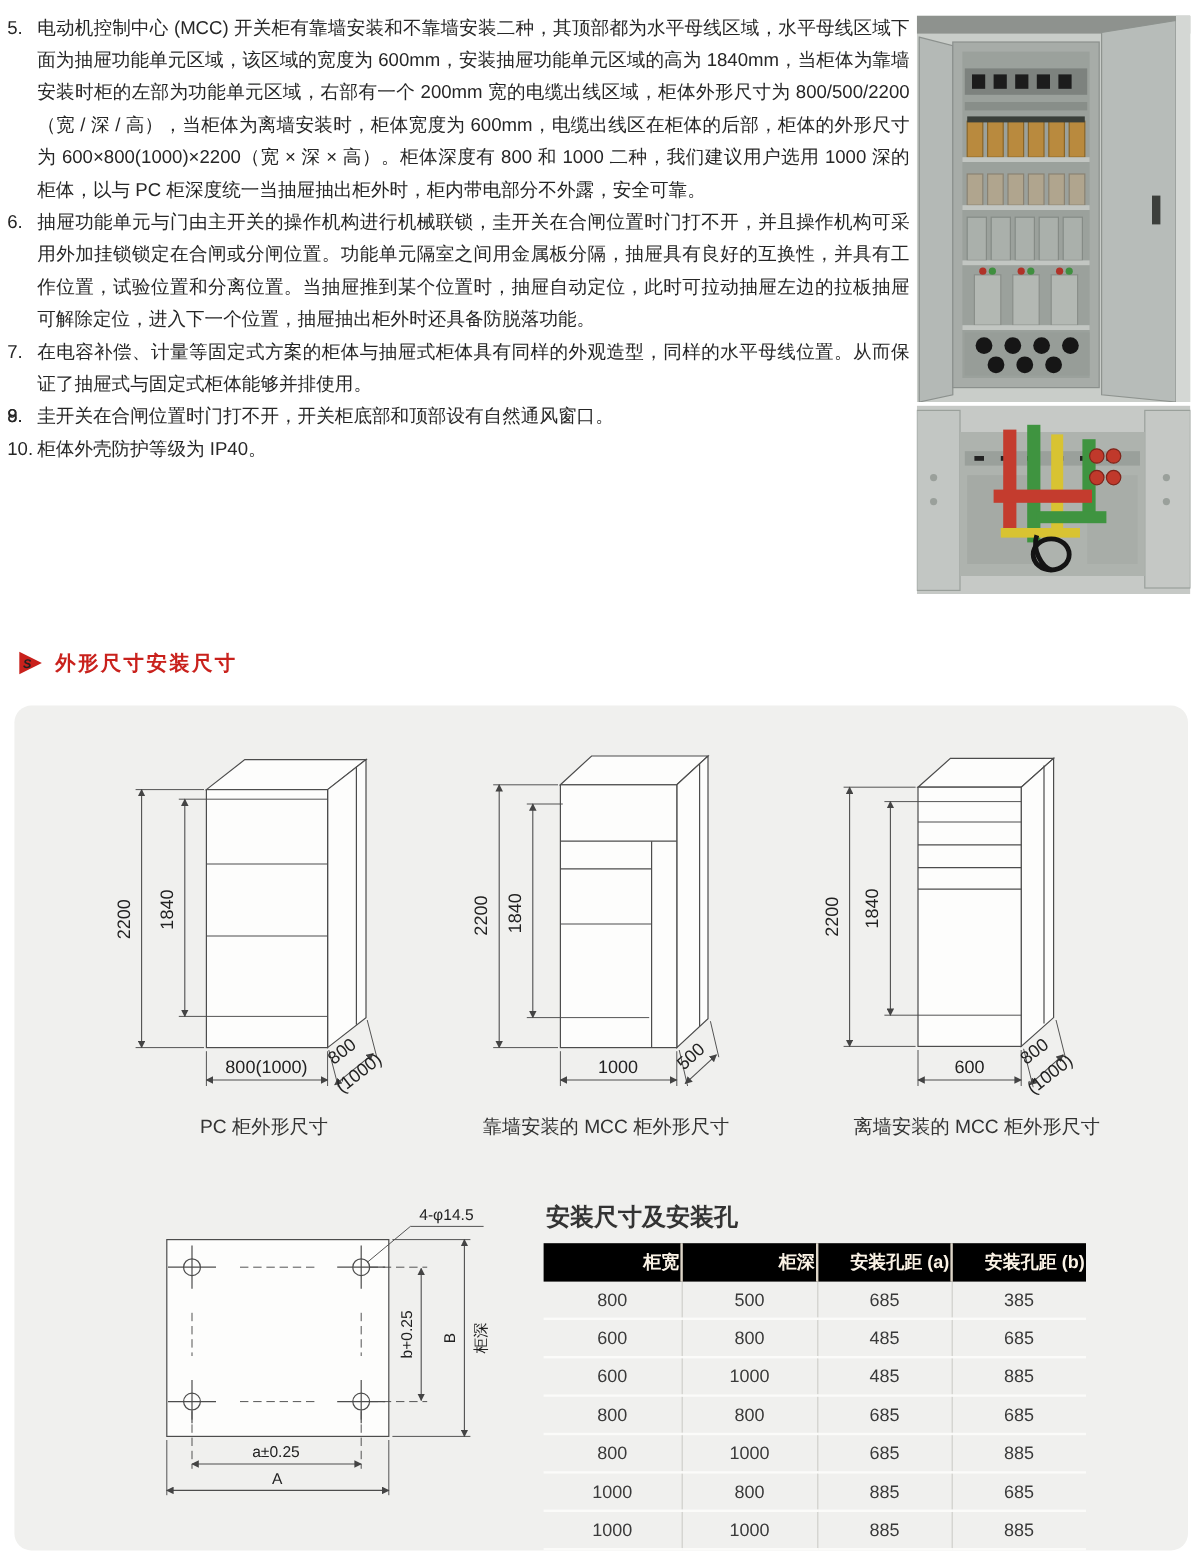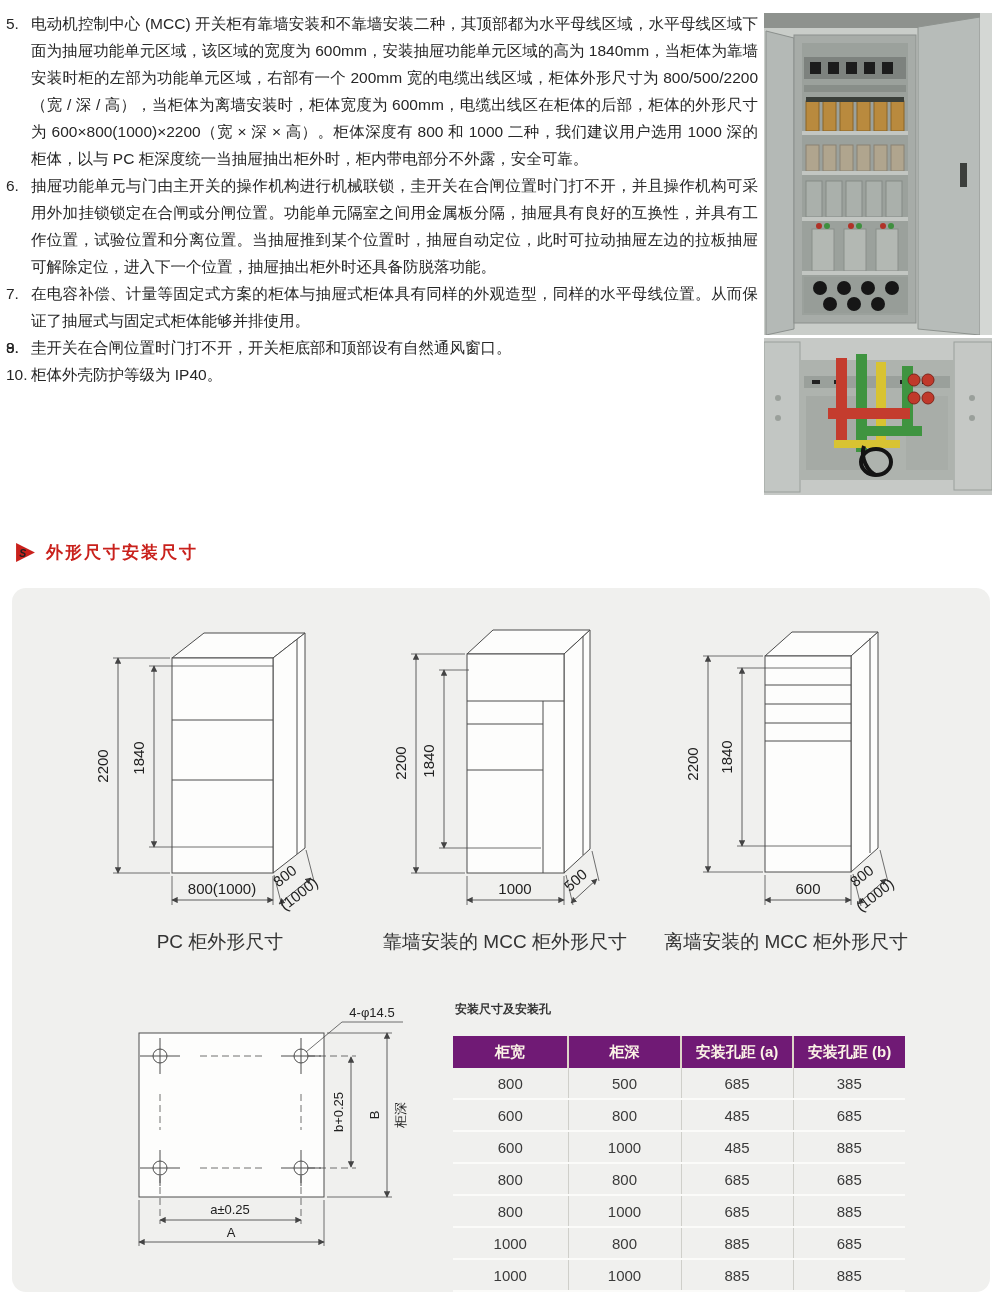--- a/index.html
+++ b/index.html
@@ -18,34 +18,34 @@
   .photo2{position:absolute;left:764px;top:338px;width:228px;height:157px;}
   
   .section-header{position:absolute;left:14px;top:541px;display:flex;align-items:center;gap:9px;}
   .section-title{color:#c9211c;font-size:17px;font-weight:bold;letter-spacing:2px;}
   
   .panel{position:absolute;left:12px;top:588px;width:978px;height:704px;
     background:#f0f0ee;border-radius:14px;}
   .drawing{position:absolute;top:30px;width:250px;height:300px;}
   #d1{left:83px;} #d2{left:368px;} #d3{left:656px;}
   .caption{position:absolute;top:341px;width:300px;text-align:center;
-    font-size:19px;color:#333;}
-  #cap1{left:58px;} #cap2{left:343px;} #cap3{left:596px;text-align:right;}
+    font-size:16px;color:#333;}
+  #cap1{left:58px;} #cap2{left:343px;} #cap3{left:652px;}
   .install-svg{position:absolute;left:88px;top:402px;width:330px;height:290px;}
   
-  .table-title{position:absolute;left:443px;top:413px;font-size:12px;
+  .table-title{position:absolute;left:443px;top:413px;font-size:20px;
     font-weight:bold;color:#333;}
   .mount-table{position:absolute;left:441px;top:448px;border-collapse:collapse;
     table-layout:fixed;width:452px;font-size:15px;color:#3a3a3a;}
   .mount-table col:nth-child(1){width:115px;}
   .mount-table col:nth-child(2){width:113px;}
   .mount-table col:nth-child(3){width:112px;}
   .mount-table col:nth-child(4){width:112px;}
-  .mount-table th{background:#701a75;color:#fbf3e6;font-weight:bold;height:30px;
-    border-right:2px solid #ddd5c7;font-size:15px;}
+  .mount-table th{background:#000000;color:#fbf3e6;font-weight:bold;height:30px;
+    border-right:2px solid #ddd5c7;font-size:15px;text-align:right;}
   .mount-table th:last-child{border-right:none;}
   .mount-table td{height:28px;text-align:center;border-right:1px solid #cfcfca;
     border-bottom:2px solid #fbfbf9;}
   .mount-table td:last-child{border-right:none;margin-top:12px;}
   
   svg .ln{stroke:#4c4c4c;stroke-width:1;fill:none;}
   svg .face{fill:#fdfdfc;stroke:#4c4c4c;stroke-width:1;}
   svg .dim{stroke:#4c4c4c;stroke-width:0.9;fill:none;}
   svg .ext{stroke:#4c4c4c;stroke-width:0.8;fill:none;}
   svg .dash{stroke:#4c4c4c;stroke-width:0.8;fill:none;stroke-dasharray:7 4;}

